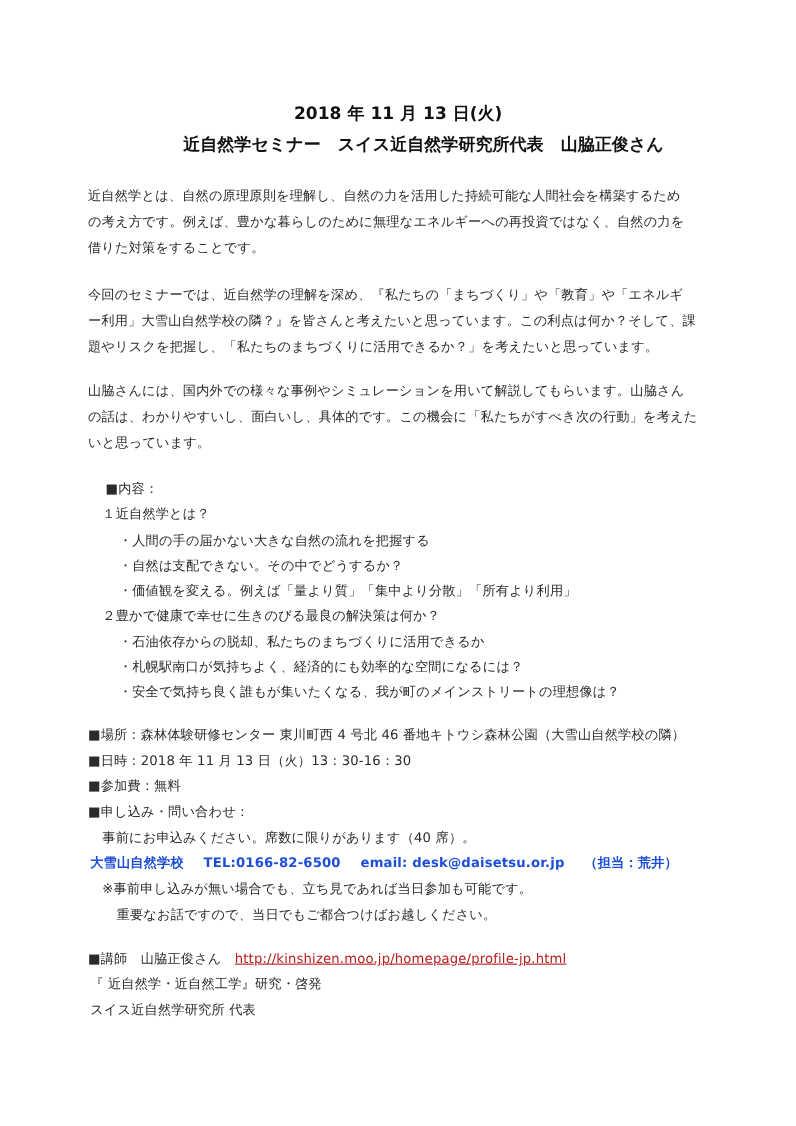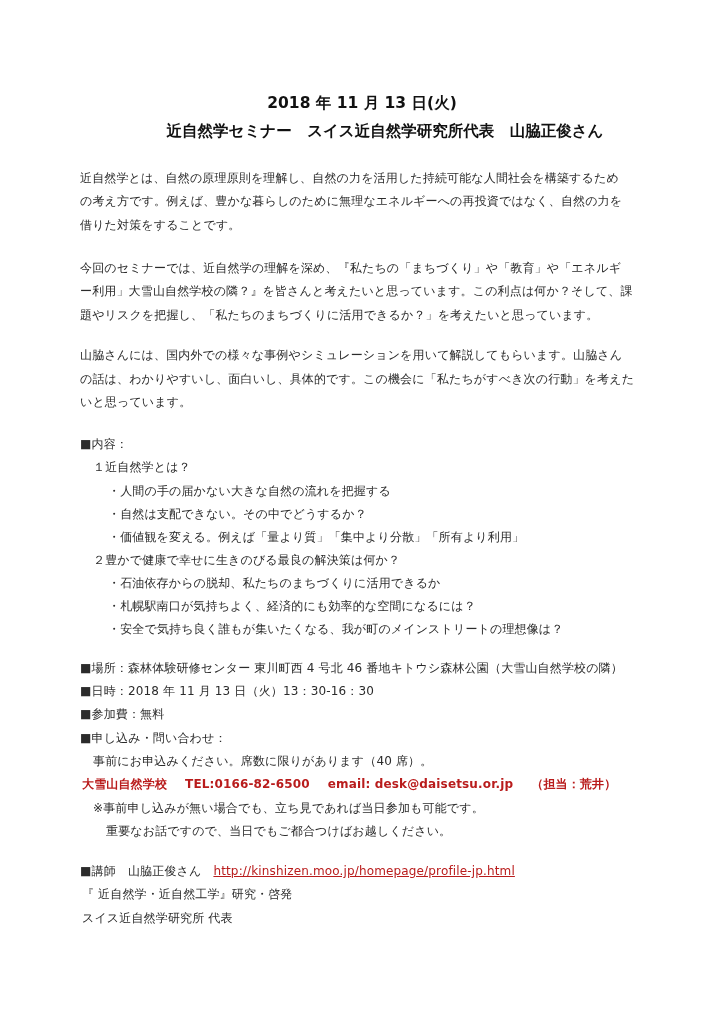--- a/index.html
+++ b/index.html
@@ -33,21 +33,21 @@
     position: absolute;
     left: 0;
     width: 724px;
     text-align: center;
     font-weight: bold;
     font-size: 15.5px;
     line-height: 20px;
     color: #111;
     white-space: nowrap;
   }
-  .bold { font-weight: bold; color: #b91c1c; }
+  .bold { font-weight: bold; color: #1d4ed8; }
   .link {
     color: #b91c1c;
     text-decoration: underline;
   }
   .gap { display: inline-block; }
 </style>
 </head>
 <body>
 
 <div class="page">
@@ -60,21 +60,21 @@
   <div class="line" style="top:216px;">借りた対策をすることです。</div>
 
   <div class="line" style="top:259px;">今回のセミナーでは、近自然学の理解を深め、『私たちの「まちづくり」や「教育」や「エネルギ</div>
   <div class="line" style="top:282px;">ー利用」大雪山自然学校の隣？』を皆さんと考えたいと思っています。この利点は何か？そして、課</div>
   <div class="line" style="top:306px;">題やリスクを把握し、「私たちのまちづくりに活用できるか？」を考えたいと思っています。</div>
 
   <div class="line" style="top:346px;">山脇さんには、国内外での様々な事例やシミュレーションを用いて解説してもらいます。山脇さん</div>
   <div class="line" style="top:370px;">の話は、わかりやすいし、面白いし、具体的です。この機会に「私たちがすべき次の行動」を考えた</div>
   <div class="line" style="top:393px;">いと思っています。</div>
 
-  <div class="line" style="top:435px;">■内容：</div>
+  <div class="line" style="top:435px;margin-left:16px;">■内容：</div>
 
   <div class="line" style="top:458px; left:93px;">１近自然学とは？</div>
   <div class="line" style="top:482px; left:108px;">・人間の手の届かない大きな自然の流れを把握する</div>
   <div class="line" style="top:505px; left:108px;">・自然は支配できない。その中でどうするか？</div>
   <div class="line" style="top:528px; left:108px;">・価値観を変える。例えば「量より質」「集中より分散」「所有より利用」</div>
 
   <div class="line" style="top:551px; left:93px;">２豊かで健康で幸せに生きのびる最良の解決策は何か？</div>
   <div class="line" style="top:574px; left:108px;">・石油依存からの脱却、私たちのまちづくりに活用できるか</div>
   <div class="line" style="top:597px; left:108px;">・札幌駅南口が気持ちよく、経済的にも効率的な空間になるには？</div>
   <div class="line" style="top:620px; left:108px;">・安全で気持ち良く誰もが集いたくなる、我が町のメインストリートの理想像は？</div>

